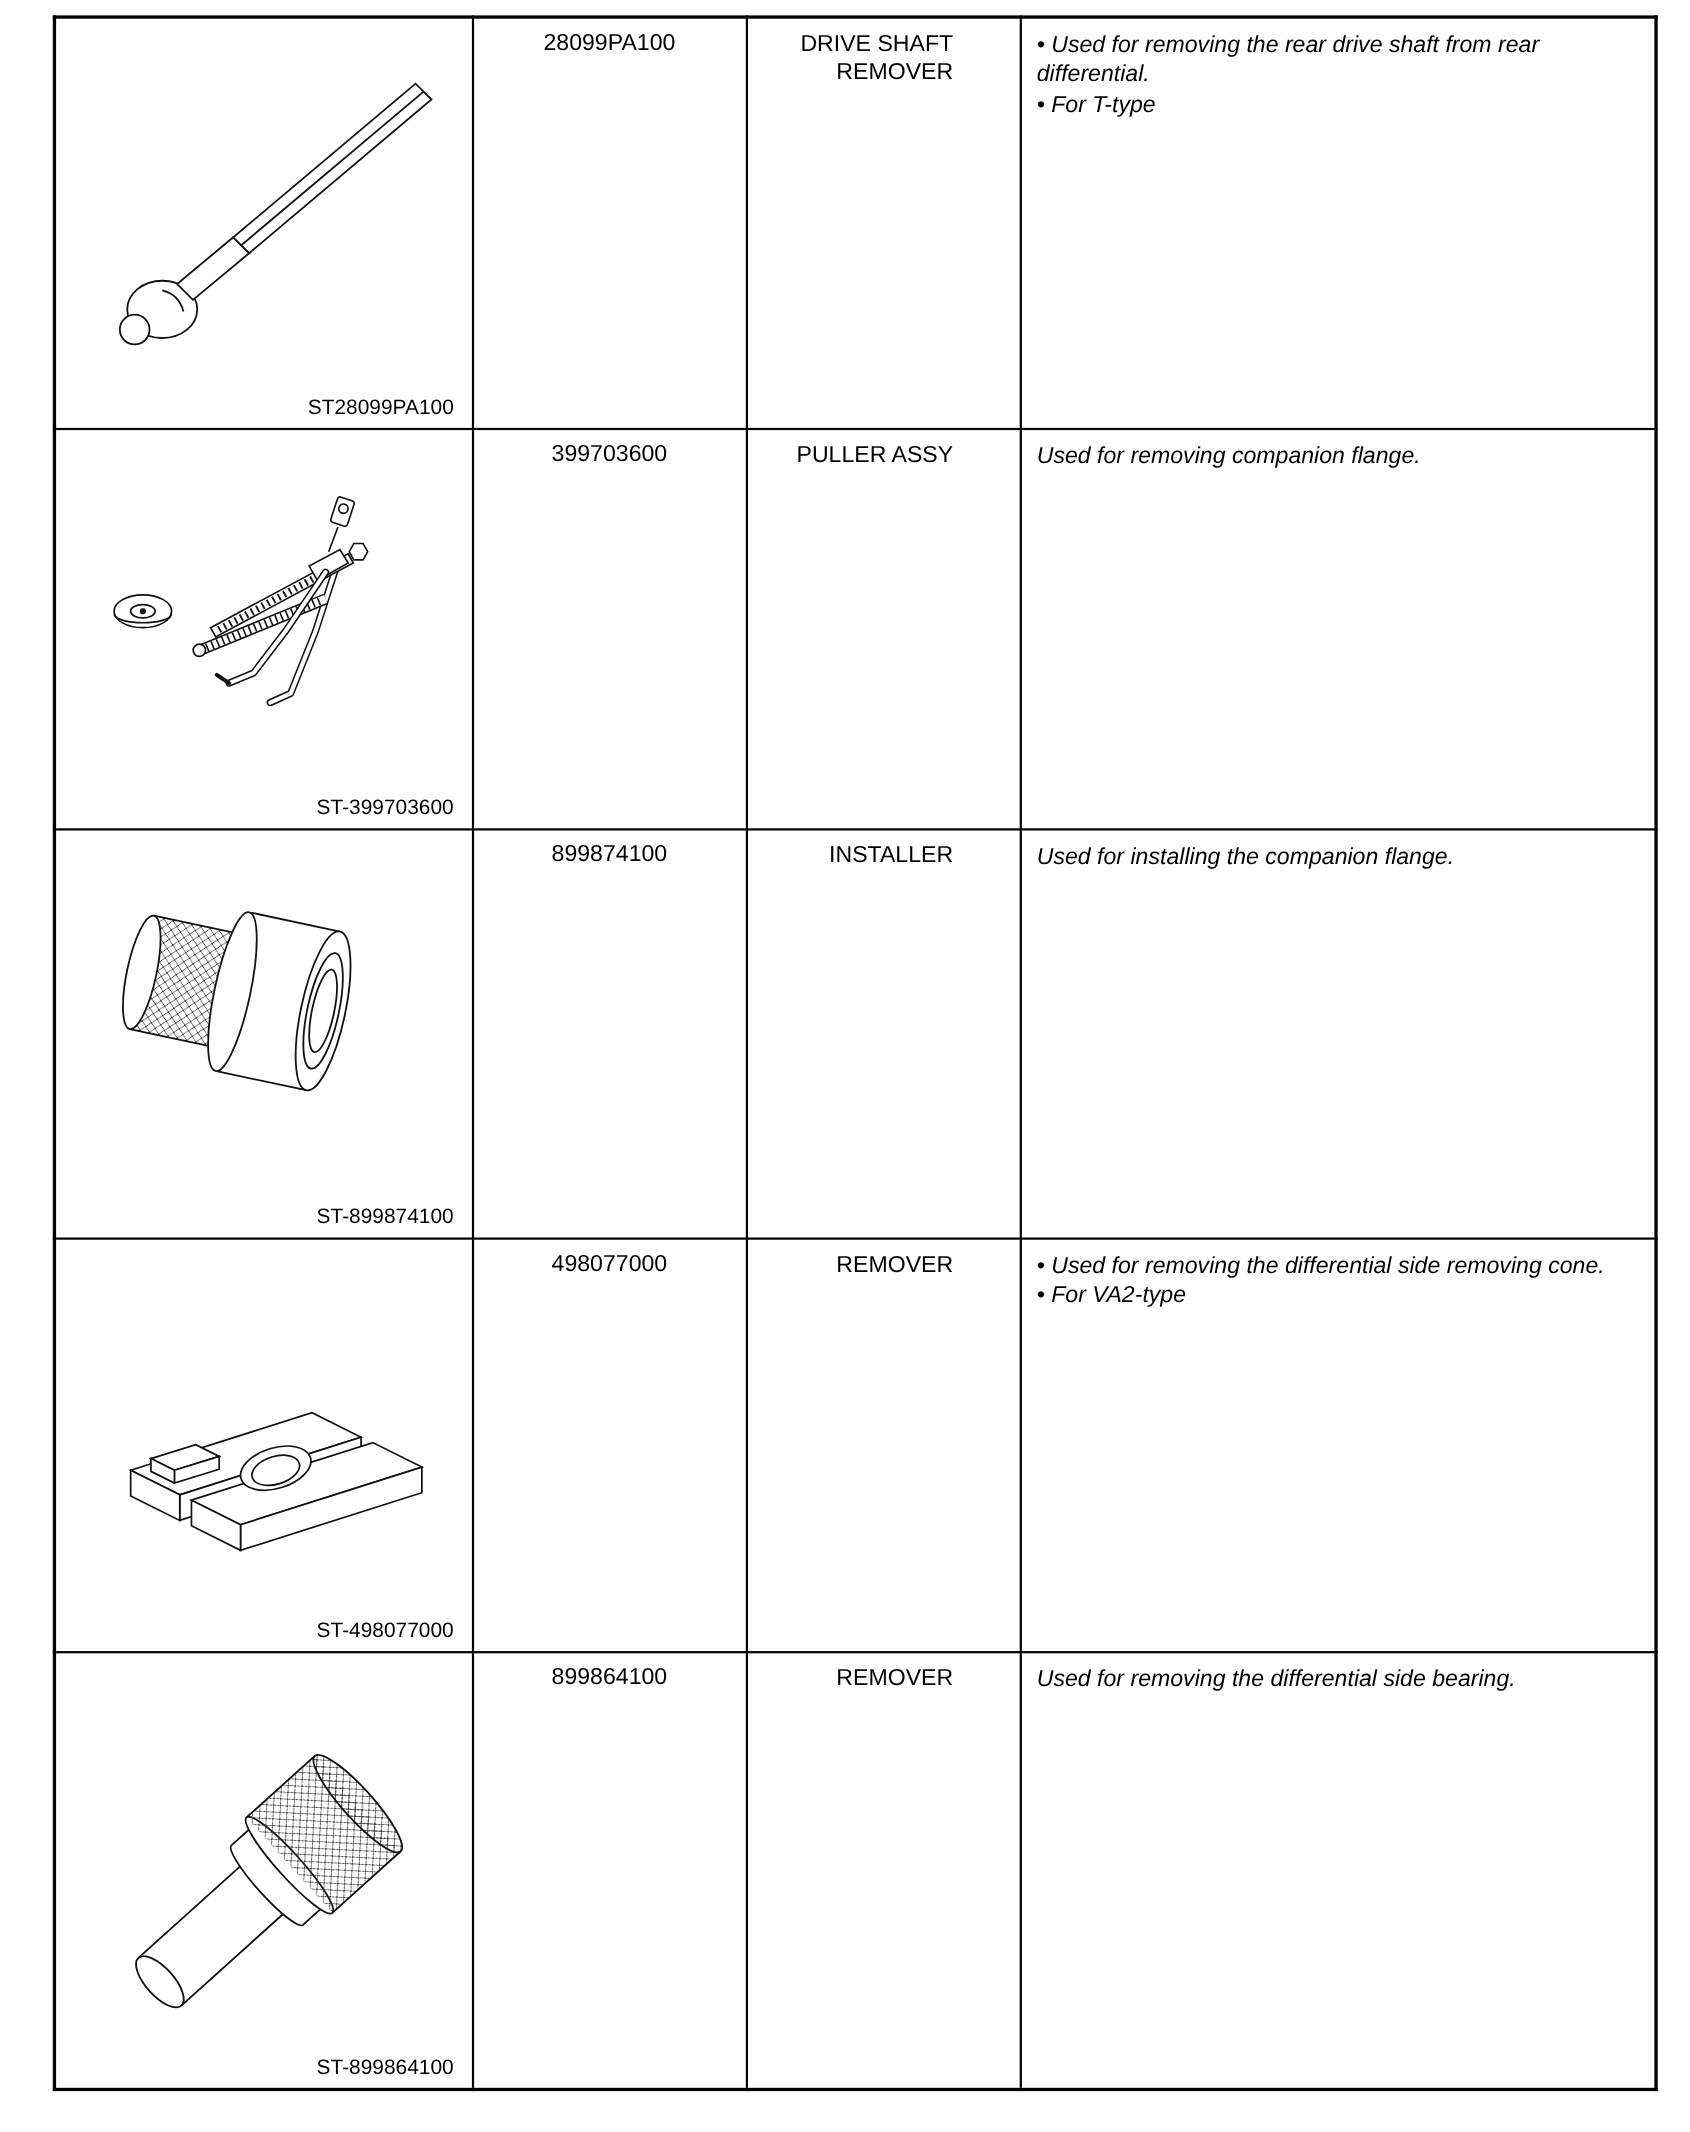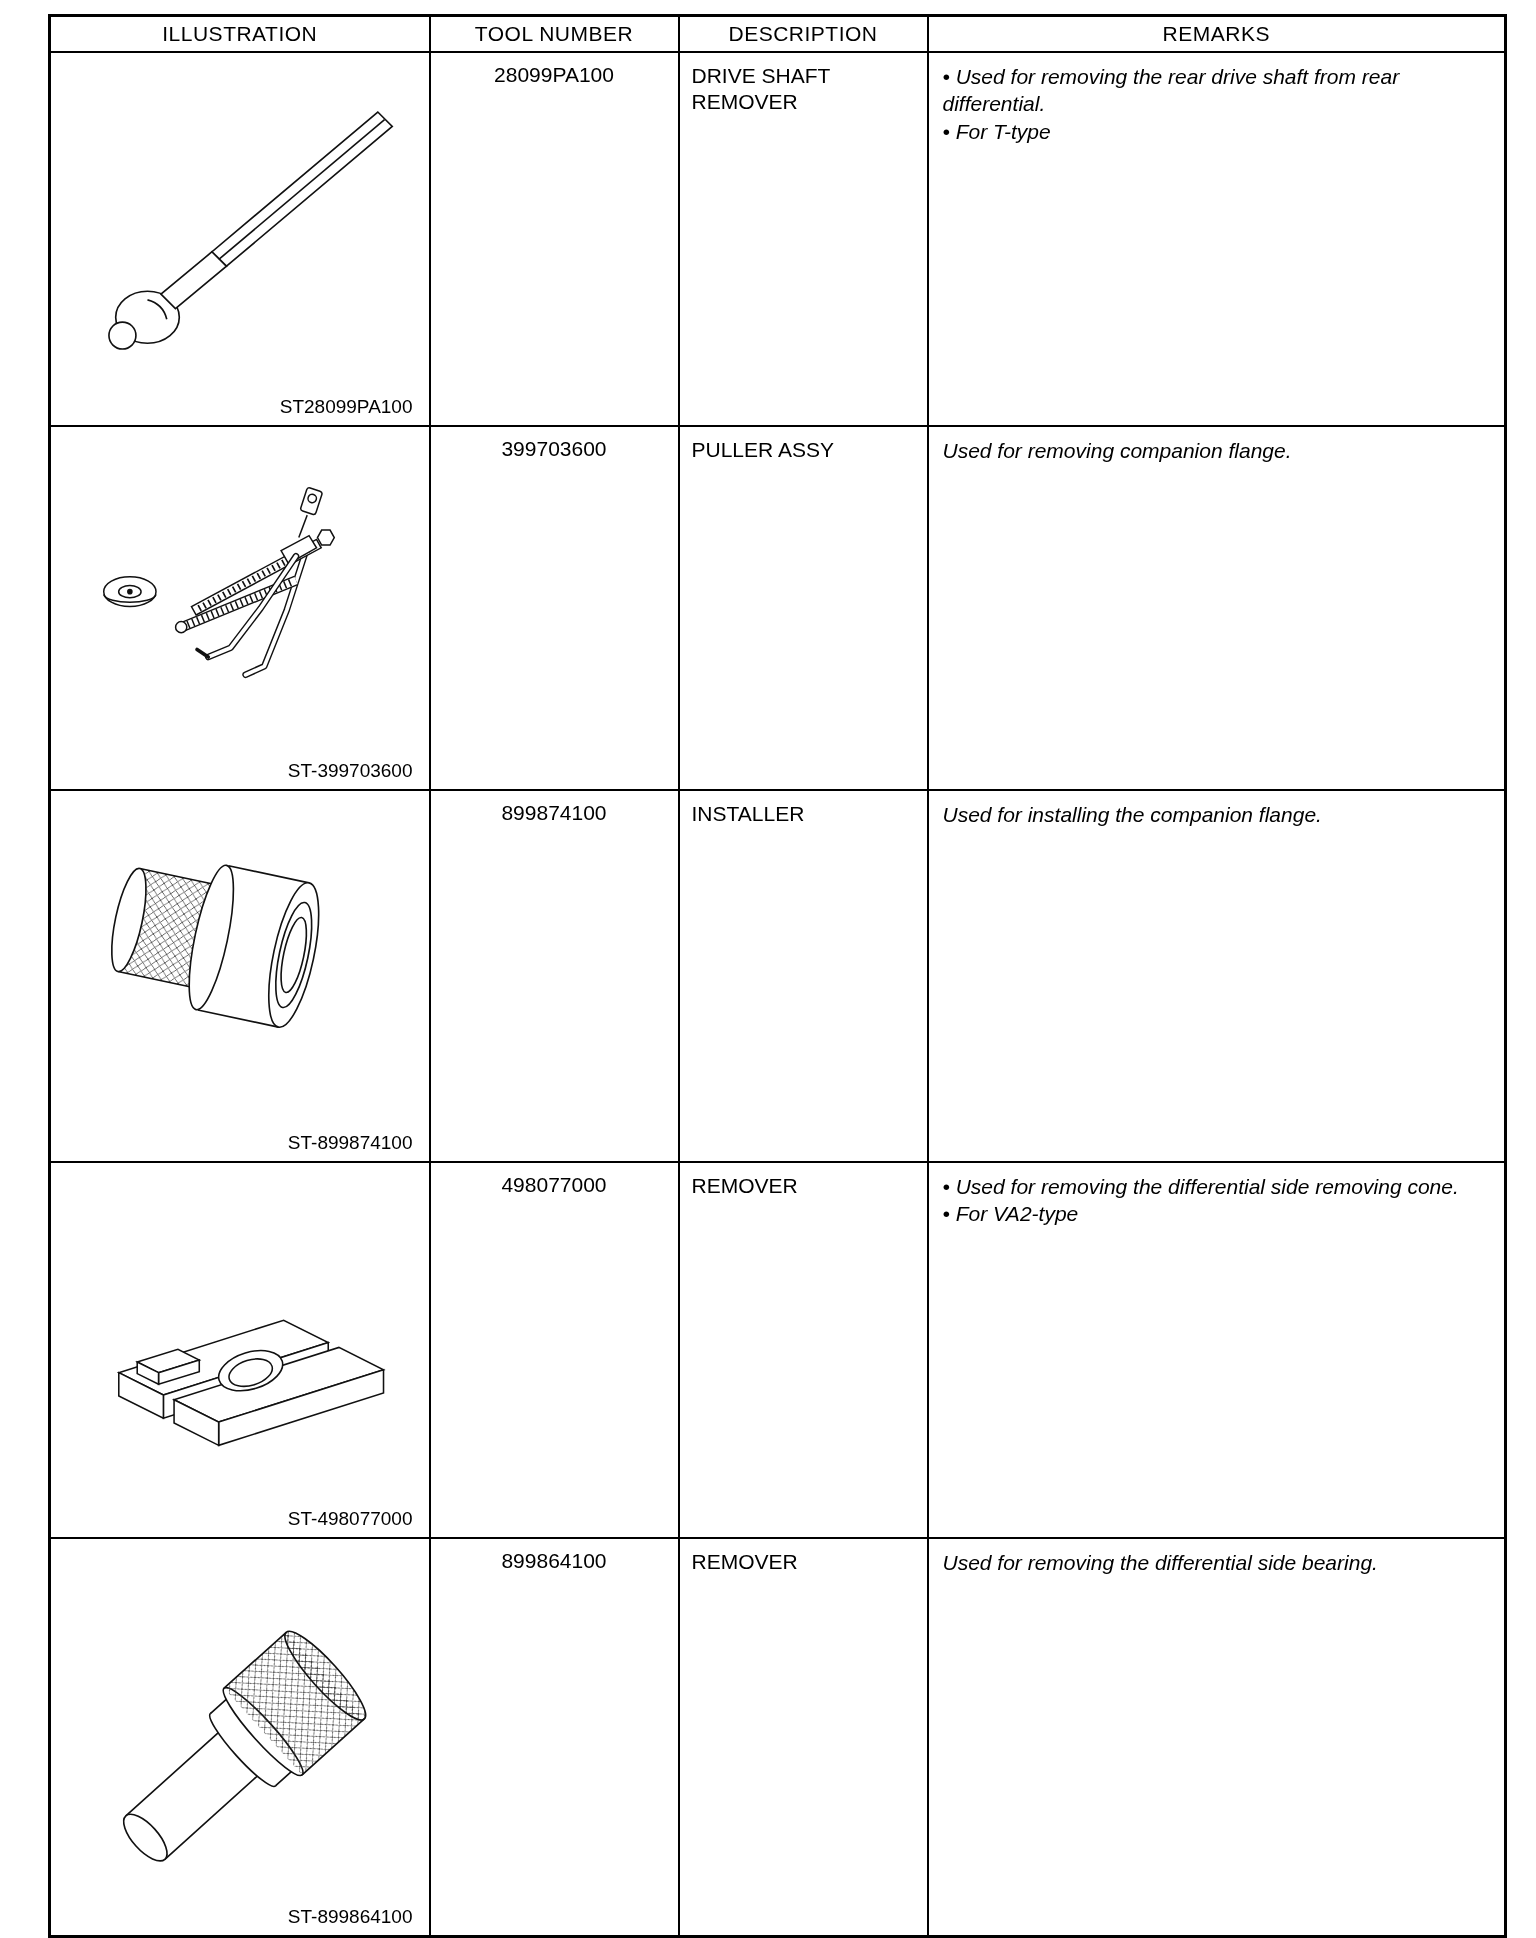--- a/index.html
+++ b/index.html
@@ -14,43 +14,37 @@
   }
   .tools th, .tools td { border: 2px solid #000; vertical-align: top; padding: 0; }
   .tools th {
     height: 34px; font-size: 21px; font-weight: normal;
     text-align: center; vertical-align: middle; letter-spacing: 0.5px;
   }
   td.ill { position: relative; margin-top: 44px; }
   .ill-label { position: absolute; right: 16px; bottom: 7px; font-size: 19px; }
   td.tool { text-align: center; padding-top: 10px; font-size: 21px; }
   td.desc { padding: 10px 10px 0 12px; font-size: 21px; }
-  .desc-text { max-width: 175px; line-height: 1.25; }
+  .desc-text { max-width: 175px; line-height: 1.25; text-align: right; }
   td.rem { padding: 10px 14px 0 14px; font-size: 21px; font-style: italic; }
   .remark { line-height: 1.3; margin: 0; }
   svg.ill-svg { display: block; margin: 6px auto 0; }
 </style>
 </head>
 <body>
 
 <div class="page">
 <table class="tools">
   <colgroup>
     <col style="width:380px">
         <col style="width:249px">
         <col style="width:249px">
         <col style="width:578px">
   </colgroup>
   <tbody>
-        <tr>
-    <th>ILLUSTRATION</th>
-    <th>TOOL NUMBER</th>
-    <th>DESCRIPTION</th>
-    <th>REMARKS</th>
-  </tr>
 
   <tr style="height:374px">
     <td class="ill">
       <svg class="ill-svg" width="350" height="318" viewBox="0 0 360 330">
         <g stroke="#111" fill="#fff" stroke-width="1.7">
           <ellipse cx="84" cy="268" rx="33" ry="27"></ellipse>
           <circle cx="58" cy="287" r="14"></circle>
           <path d="M84,250 q16,4 20,20" fill="none"></path>
           <polygon points="98,244 113,259 166,215 151,200"></polygon>
           <polygon points="151,200 166,215 338,70 323,55"></polygon>

